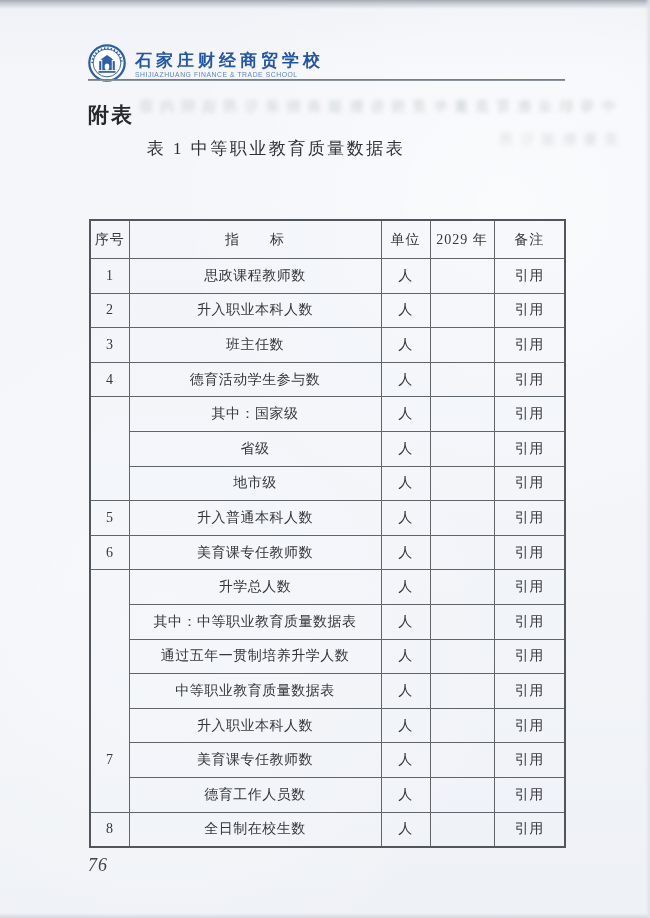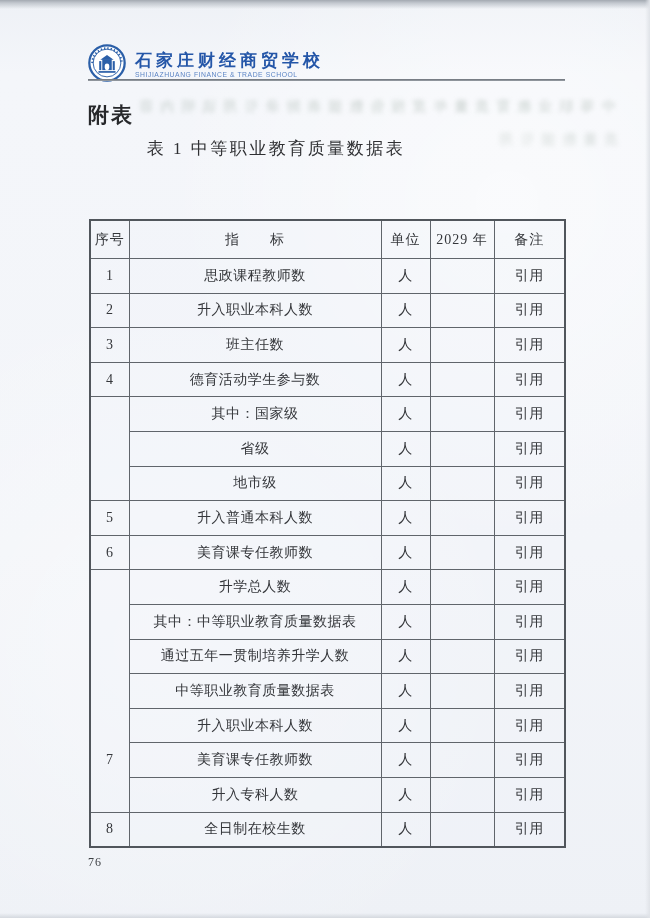--- a/index.html
+++ b/index.html
@@ -57,21 +57,21 @@
   table.quality td{height:33.6px;}
   .c-no{width:39px;}
   .c-ind{width:252px;}
   .c-unit{width:49px;}
   .c-year{width:64px;}
   .c-note{width:71px;}
   td.ind{text-align:left;padding-left:26px;font-family:Liberation Mono, monospace;}
   td.no-merged{position:relative;}
   td.no-merged .no7{position:absolute;left:50%;top:78.5%;transform:translate(-50%,-50%);}
 
-  .page-number{position:absolute;left:88px;top:855px;font-size:12px;color:#3f4246;letter-spacing:1px;}
+  .page-number{position:absolute;left:88px;top:855px;font-size:18px;color:#3f4246;letter-spacing:1px;font-style:italic;}
 </style>
 </head>
 <body>
 
 <div class="page">
   <div class="scan-top-edge"></div>
   <div class="scan-bottom-edge"></div>
   <div class="scan-right-edge"></div>
 
   <header class="school-header">
@@ -211,21 +211,21 @@
         <td></td>
         <td>引用</td>
       </tr>
       <tr>
         <td class="ind">美育课专任教师数</td>
         <td>人</td>
         <td></td>
         <td>引用</td>
       </tr>
       <tr>
-        <td class="ind">升入专科人数</td>
+        <td class="ind">德育工作人员数</td>
         <td>人</td>
         <td></td>
         <td>引用</td>
       </tr>
       <tr>
         <td>8</td>
         <td class="ind">全日制在校生数</td>
         <td>人</td>
         <td></td>
         <td>引用</td>

